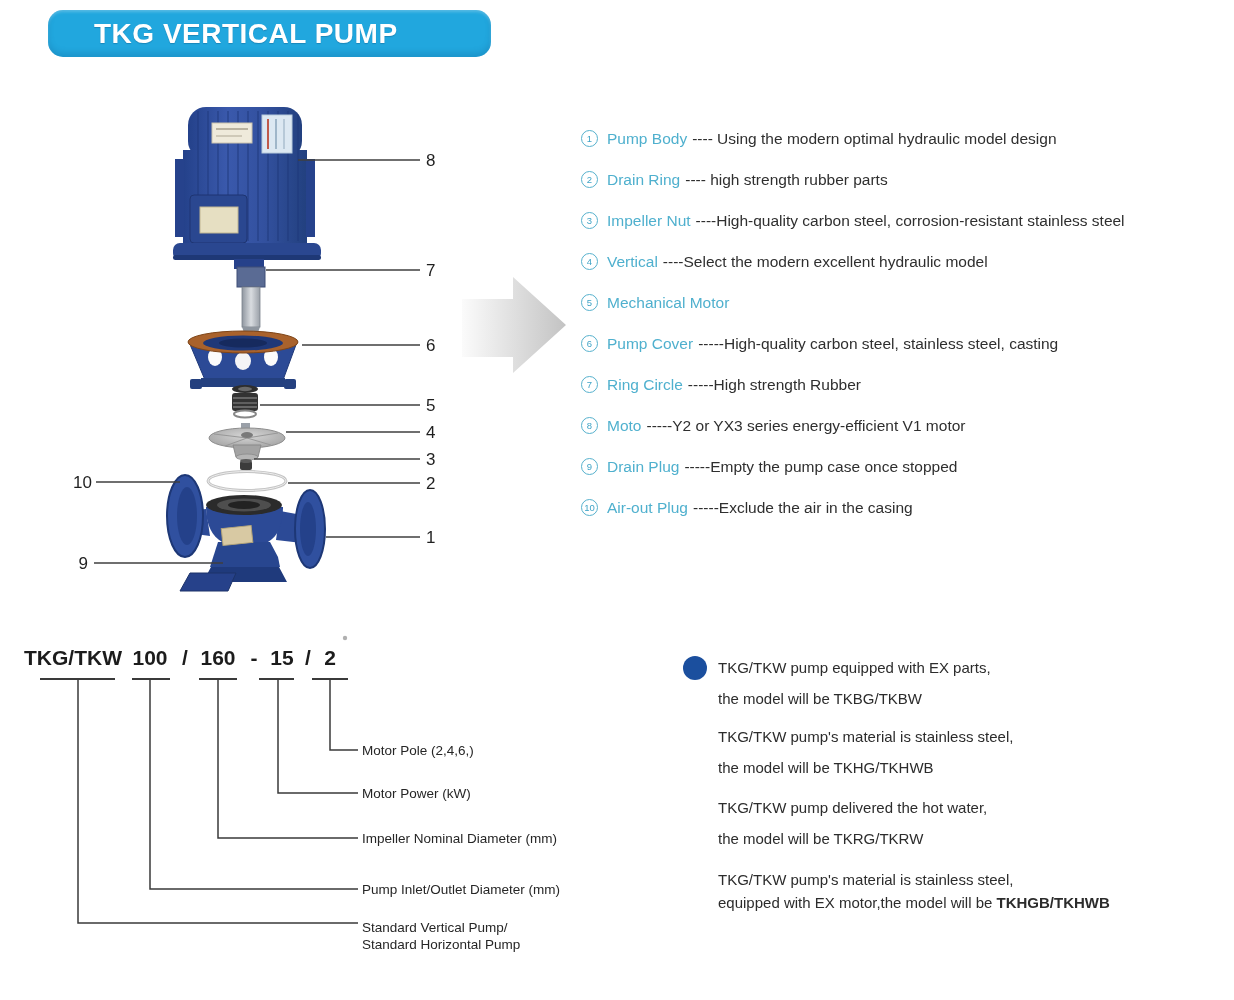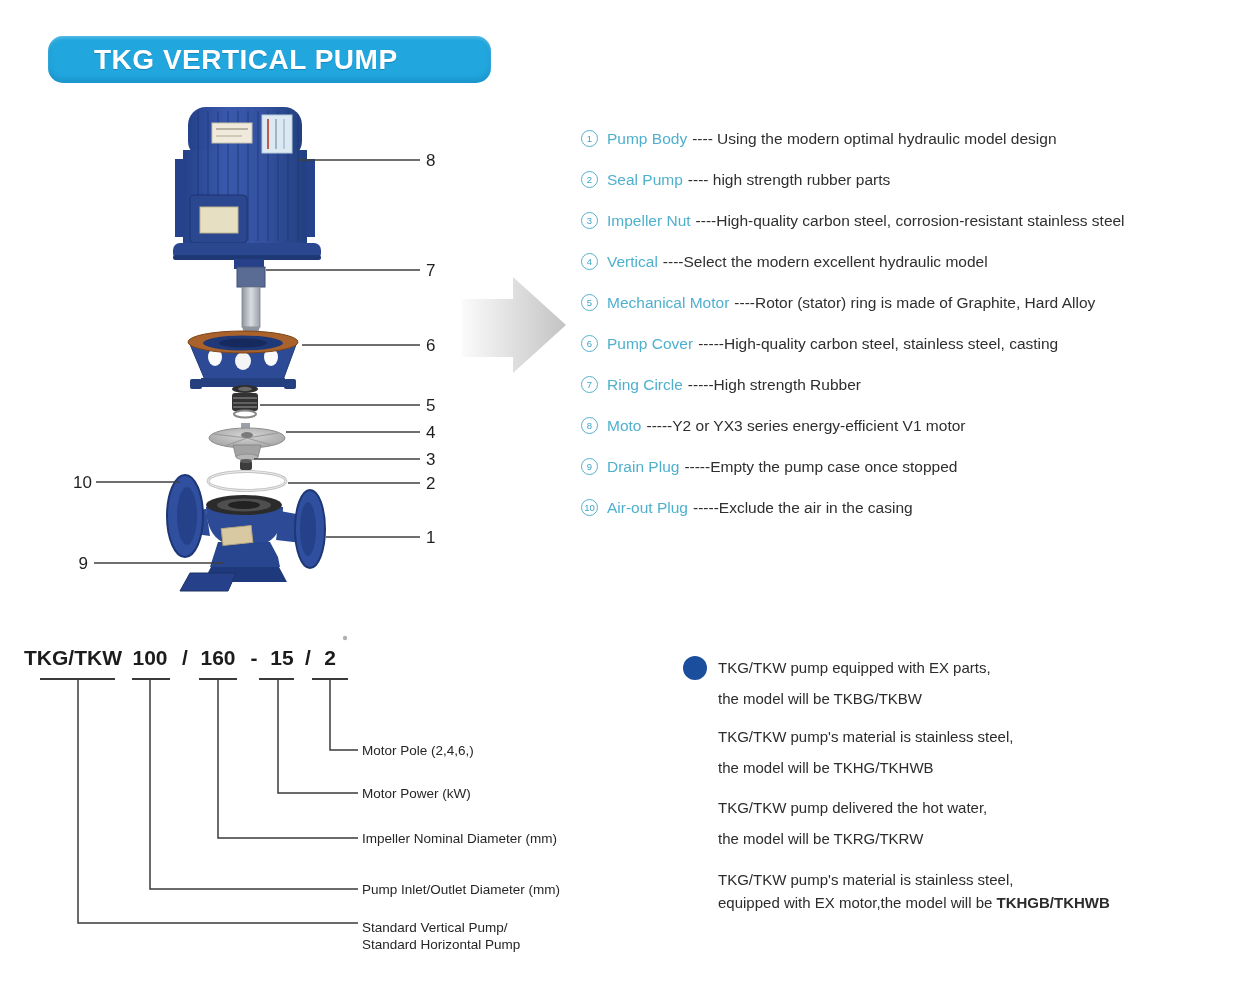--- a/index.html
+++ b/index.html
@@ -1,20 +1,20 @@
 <!DOCTYPE html>
 <html><head>
 <meta charset="utf-8">
 <style>
   html,body{margin:0;padding:0;background:#ffffff;}
   #page{position:relative;width:1234px;height:1000px;background:#ffffff;overflow:hidden;
         font-family:"Liberation Sans","DejaVu Sans",sans-serif;color:#2d2d2d;}
 
   
-  .banner{position:absolute;left:48px;top:36px;width:443px;height:47px;
+  .banner{position:absolute;left:48px;top:10px;width:443px;height:47px;
           background:#21a7de;border-radius:15px;
           box-shadow:inset 0 -4px 6px rgba(0,60,110,.18), inset 0 2px 3px rgba(255,255,255,.25);
           display:flex;align-items:center;}
   .banner span{color:#ffffff;font-size:28px;font-weight:bold;letter-spacing:.5px;padding-left:46px;
                text-shadow:0 1px 1px rgba(0,40,80,.25);}
 
   
   .legend{position:absolute;left:581px;top:118px;width:650px;}
   .part-row{height:41px;display:flex;align-items:center;font-size:15.5px;white-space:nowrap;}
   .cnum{flex:0 0 auto;width:15px;height:15px;border:1px solid #56b1cd;border-radius:50%;
@@ -202,37 +202,36 @@
   </svg>
 
   <div class="legend">
     <div class="part-row">
       <span class="cnum">1</span>
       <span class="pname">Pump Body</span>
       <span class="pdesc">---- Using the modern optimal hydraulic model design</span>
     </div>
     <div class="part-row">
       <span class="cnum">2</span>
-      <span class="pname">Seal Pump</span>
+      <span class="pname">Drain Ring</span>
       <span class="pdesc">---- high strength rubber parts</span>
     </div>
     <div class="part-row">
       <span class="cnum">3</span>
       <span class="pname">Impeller Nut</span>
       <span class="pdesc">----High-quality carbon steel, corrosion-resistant stainless steel</span>
     </div>
     <div class="part-row">
       <span class="cnum">4</span>
       <span class="pname">Vertical</span>
       <span class="pdesc">----Select the modern excellent hydraulic model</span>
     </div>
     <div class="part-row">
       <span class="cnum">5</span>
       <span class="pname">Mechanical Motor</span>
-      <span class="pdesc">----Rotor (stator) ring is made of Graphite, Hard Alloy</span>
     </div>
     <div class="part-row">
       <span class="cnum">6</span>
       <span class="pname">Pump Cover</span>
       <span class="pdesc">-----High-quality carbon steel, stainless steel, casting</span>
     </div>
     <div class="part-row">
       <span class="cnum">7</span>
       <span class="pname">Ring Circle</span>
       <span class="pdesc">-----High strength Rubber</span>

